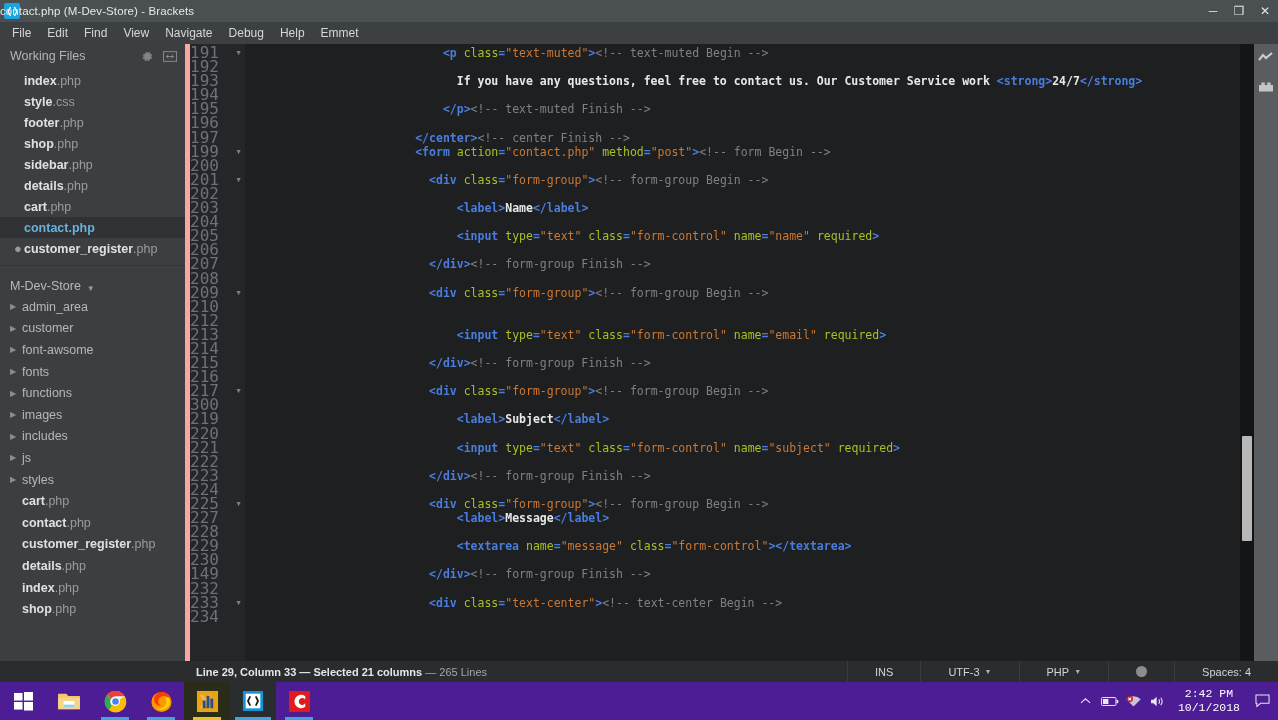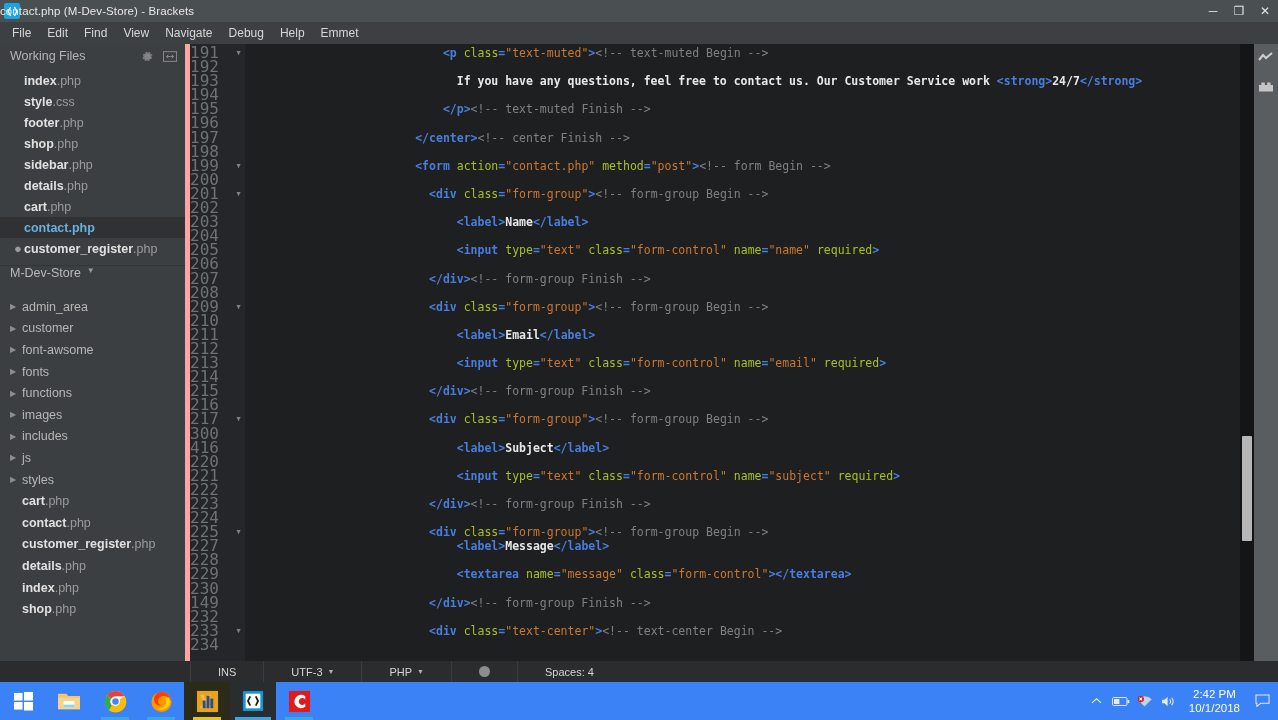--- a/index.html
+++ b/index.html
@@ -66,21 +66,21 @@
   .file-row .dot {
     width: 10px; display: inline-block; color: #9a9a9a; font-size: 13px;
     line-height: 1; text-align: left; flex: 0 0 10px;
   }
   .fname { font-weight: bold; color: #e0e0e0; }
   .fext  { color: #9b9b9b; }
   .file-row.active { background: #2f3132; }
   .file-row.active .fname, .file-row.active .fext { color: #6ab0de; font-weight: bold; }
 
   .project-header {
-    height: 28px; display: flex; align-items: flex-start; padding-left: 10px;
+    height: 28px; display: flex; align-items: flex-end; padding-left: 10px;
     margin-top: 6px; font-size: 12.5px; color: #b9b9b9;
     border-top: 1px solid #333638;
   }
   .project-header .caret { margin-left: 6px; font-size: 8px; color: #9a9a9a; }
   .tree { padding-top: 3px; }
   .tree-row {
     height: 21.6px; display: flex; align-items: center;
     padding-left: 10px; font-size: 12.5px; white-space: nowrap;
   }
   .tri {
@@ -162,21 +162,21 @@
   .statusbar .left-edge { border-left: 1px solid #3a3c3f; }
 
   .left-status-pad {
     position: absolute; top: 661px; left: 0; width: 190px; height: 21px;
     background: #2a2c2e;
   }
 
   
   .taskbar {
     position: absolute; bottom: 0; left: 0; width: 1278px; height: 38px;
-    background: #3b82f6; display: flex; align-items: center;
+    background: #4c1d95; display: flex; align-items: center; font-family: Liberation Mono, monospace;
   }
   .tb-start {
     width: 46px; height: 38px; display: flex; align-items: center; justify-content: center;
   }
   .tb-btn {
     width: 46px; height: 38px; display: flex; align-items: center; justify-content: center;
     position: relative;
   }
   .tb-btn.running::after {
     content: ""; position: absolute; bottom: 0; left: 9px; width: 28px; height: 3px;
@@ -382,42 +382,40 @@
   <div class="editor">
     <div class="gutter"></div>
     <div class="code-area" id="code-area">
         <div class="ln"><span class="ln-num">191</span><span class="ln-fold">▼</span><span class="ln-txt">                            <span class="t-punct">&lt;</span><span class="t-tag">p</span><span> </span><span class="t-attr">class</span><span class="t-punct">=</span><span class="t-str">"text-muted"</span><span class="t-punct">&gt;</span><span class="t-com">&lt;!-- text-muted Begin --&gt;</span></span></div>
         <div class="ln"><span class="ln-num">192</span><span class="ln-fold"></span><span class="ln-txt"></span></div>
         <div class="ln"><span class="ln-num">193</span><span class="ln-fold"></span><span class="ln-txt">                              <span class="t-text">If you have any questions, feel free to contact us. Our Customer Service work </span><span class="t-punct">&lt;</span><span class="t-tag">strong</span><span class="t-punct">&gt;</span><span class="t-text">24/7</span><span class="t-punct">&lt;/</span><span class="t-tag">strong</span><span class="t-punct">&gt;</span></span></div>
         <div class="ln"><span class="ln-num">194</span><span class="ln-fold"></span><span class="ln-txt"></span></div>
         <div class="ln"><span class="ln-num">195</span><span class="ln-fold"></span><span class="ln-txt">                            <span class="t-punct">&lt;/</span><span class="t-tag">p</span><span class="t-punct">&gt;</span><span class="t-com">&lt;!-- text-muted Finish --&gt;</span></span></div>
         <div class="ln"><span class="ln-num">196</span><span class="ln-fold"></span><span class="ln-txt"></span></div>
         <div class="ln"><span class="ln-num">197</span><span class="ln-fold"></span><span class="ln-txt">                        <span class="t-punct">&lt;/</span><span class="t-tag">center</span><span class="t-punct">&gt;</span><span class="t-com">&lt;!-- center Finish --&gt;</span></span></div>
-        <div class="ln"><span class="ln-num">198</span><span class="ln-fold"></span><span class="ln-txt"></span></div>
         <div class="ln"><span class="ln-num">199</span><span class="ln-fold">▼</span><span class="ln-txt">                        <span class="t-punct">&lt;</span><span class="t-tag">form</span><span> </span><span class="t-attr">action</span><span class="t-punct">=</span><span class="t-str">"contact.php"</span><span> </span><span class="t-attr">method</span><span class="t-punct">=</span><span class="t-str">"post"</span><span class="t-punct">&gt;</span><span class="t-com">&lt;!-- form Begin --&gt;</span></span></div>
         <div class="ln"><span class="ln-num">200</span><span class="ln-fold"></span><span class="ln-txt"></span></div>
         <div class="ln"><span class="ln-num">201</span><span class="ln-fold">▼</span><span class="ln-txt">                          <span class="t-punct">&lt;</span><span class="t-tag">div</span><span> </span><span class="t-attr">class</span><span class="t-punct">=</span><span class="t-str">"form-group"</span><span class="t-punct">&gt;</span><span class="t-com">&lt;!-- form-group Begin --&gt;</span></span></div>
         <div class="ln"><span class="ln-num">202</span><span class="ln-fold"></span><span class="ln-txt"></span></div>
         <div class="ln"><span class="ln-num">203</span><span class="ln-fold"></span><span class="ln-txt">                              <span class="t-punct">&lt;</span><span class="t-tag">label</span><span class="t-punct">&gt;</span><span class="t-text">Name</span><span class="t-punct">&lt;/</span><span class="t-tag">label</span><span class="t-punct">&gt;</span></span></div>
         <div class="ln"><span class="ln-num">204</span><span class="ln-fold"></span><span class="ln-txt"></span></div>
         <div class="ln"><span class="ln-num">205</span><span class="ln-fold"></span><span class="ln-txt">                              <span class="t-punct">&lt;</span><span class="t-tag">input</span><span> </span><span class="t-attr">type</span><span class="t-punct">=</span><span class="t-str">"text"</span><span> </span><span class="t-attr">class</span><span class="t-punct">=</span><span class="t-str">"form-control"</span><span> </span><span class="t-attr">name</span><span class="t-punct">=</span><span class="t-str">"name"</span><span> </span><span class="t-attr">required</span><span class="t-punct">&gt;</span></span></div>
         <div class="ln"><span class="ln-num">206</span><span class="ln-fold"></span><span class="ln-txt"></span></div>
         <div class="ln"><span class="ln-num">207</span><span class="ln-fold"></span><span class="ln-txt">                          <span class="t-punct">&lt;/</span><span class="t-tag">div</span><span class="t-punct">&gt;</span><span class="t-com">&lt;!-- form-group Finish --&gt;</span></span></div>
         <div class="ln"><span class="ln-num">208</span><span class="ln-fold"></span><span class="ln-txt"></span></div>
         <div class="ln"><span class="ln-num">209</span><span class="ln-fold">▼</span><span class="ln-txt">                          <span class="t-punct">&lt;</span><span class="t-tag">div</span><span> </span><span class="t-attr">class</span><span class="t-punct">=</span><span class="t-str">"form-group"</span><span class="t-punct">&gt;</span><span class="t-com">&lt;!-- form-group Begin --&gt;</span></span></div>
         <div class="ln"><span class="ln-num">210</span><span class="ln-fold"></span><span class="ln-txt"></span></div>
-        <div class="ln"><span class="ln-num">211</span><span class="ln-fold"></span><span class="ln-txt">                              <span class="t-punct">&lt;</span><span class="t-tag">label</span><span class="t-punct">&gt;</span><span class="t-text">Email</span><span class="t-punct">&lt;/</span><span class="t-tag">label</span><span class="t-punct">&gt;</span></span></div>
         <div class="ln"><span class="ln-num">212</span><span class="ln-fold"></span><span class="ln-txt"></span></div>
         <div class="ln"><span class="ln-num">213</span><span class="ln-fold"></span><span class="ln-txt">                              <span class="t-punct">&lt;</span><span class="t-tag">input</span><span> </span><span class="t-attr">type</span><span class="t-punct">=</span><span class="t-str">"text"</span><span> </span><span class="t-attr">class</span><span class="t-punct">=</span><span class="t-str">"form-control"</span><span> </span><span class="t-attr">name</span><span class="t-punct">=</span><span class="t-str">"email"</span><span> </span><span class="t-attr">required</span><span class="t-punct">&gt;</span></span></div>
         <div class="ln"><span class="ln-num">214</span><span class="ln-fold"></span><span class="ln-txt"></span></div>
         <div class="ln"><span class="ln-num">215</span><span class="ln-fold"></span><span class="ln-txt">                          <span class="t-punct">&lt;/</span><span class="t-tag">div</span><span class="t-punct">&gt;</span><span class="t-com">&lt;!-- form-group Finish --&gt;</span></span></div>
         <div class="ln"><span class="ln-num">216</span><span class="ln-fold"></span><span class="ln-txt"></span></div>
         <div class="ln"><span class="ln-num">217</span><span class="ln-fold">▼</span><span class="ln-txt">                          <span class="t-punct">&lt;</span><span class="t-tag">div</span><span> </span><span class="t-attr">class</span><span class="t-punct">=</span><span class="t-str">"form-group"</span><span class="t-punct">&gt;</span><span class="t-com">&lt;!-- form-group Begin --&gt;</span></span></div>
         <div class="ln"><span class="ln-num">300</span><span class="ln-fold"></span><span class="ln-txt"></span></div>
-        <div class="ln"><span class="ln-num">416</span><span class="ln-fold"></span><span class="ln-txt">                              <span class="t-punct">&lt;</span><span class="t-tag">label</span><span class="t-punct">&gt;</span><span class="t-text">Subject</span><span class="t-punct">&lt;/</span><span class="t-tag">label</span><span class="t-punct">&gt;</span></span></div>
+        <div class="ln"><span class="ln-num">219</span><span class="ln-fold"></span><span class="ln-txt">                              <span class="t-punct">&lt;</span><span class="t-tag">label</span><span class="t-punct">&gt;</span><span class="t-text">Subject</span><span class="t-punct">&lt;/</span><span class="t-tag">label</span><span class="t-punct">&gt;</span></span></div>
         <div class="ln"><span class="ln-num">220</span><span class="ln-fold"></span><span class="ln-txt"></span></div>
         <div class="ln"><span class="ln-num">221</span><span class="ln-fold"></span><span class="ln-txt">                              <span class="t-punct">&lt;</span><span class="t-tag">input</span><span> </span><span class="t-attr">type</span><span class="t-punct">=</span><span class="t-str">"text"</span><span> </span><span class="t-attr">class</span><span class="t-punct">=</span><span class="t-str">"form-control"</span><span> </span><span class="t-attr">name</span><span class="t-punct">=</span><span class="t-str">"subject"</span><span> </span><span class="t-attr">required</span><span class="t-punct">&gt;</span></span></div>
         <div class="ln"><span class="ln-num">222</span><span class="ln-fold"></span><span class="ln-txt"></span></div>
         <div class="ln"><span class="ln-num">223</span><span class="ln-fold"></span><span class="ln-txt">                          <span class="t-punct">&lt;/</span><span class="t-tag">div</span><span class="t-punct">&gt;</span><span class="t-com">&lt;!-- form-group Finish --&gt;</span></span></div>
         <div class="ln"><span class="ln-num">224</span><span class="ln-fold"></span><span class="ln-txt"></span></div>
         <div class="ln"><span class="ln-num">225</span><span class="ln-fold">▼</span><span class="ln-txt">                          <span class="t-punct">&lt;</span><span class="t-tag">div</span><span> </span><span class="t-attr">class</span><span class="t-punct">=</span><span class="t-str">"form-group"</span><span class="t-punct">&gt;</span><span class="t-com">&lt;!-- form-group Begin --&gt;</span></span></div>
         <div class="ln"><span class="ln-num">227</span><span class="ln-fold"></span><span class="ln-txt">                              <span class="t-punct">&lt;</span><span class="t-tag">label</span><span class="t-punct">&gt;</span><span class="t-text">Message</span><span class="t-punct">&lt;/</span><span class="t-tag">label</span><span class="t-punct">&gt;</span></span></div>
         <div class="ln"><span class="ln-num">228</span><span class="ln-fold"></span><span class="ln-txt"></span></div>
         <div class="ln"><span class="ln-num">229</span><span class="ln-fold"></span><span class="ln-txt">                              <span class="t-punct">&lt;</span><span class="t-tag">textarea</span><span> </span><span class="t-attr">name</span><span class="t-punct">=</span><span class="t-str">"message"</span><span> </span><span class="t-attr">class</span><span class="t-punct">=</span><span class="t-str">"form-control"</span><span class="t-punct">&gt;</span><span class="t-punct">&lt;/</span><span class="t-tag">textarea</span><span class="t-punct">&gt;</span></span></div>
         <div class="ln"><span class="ln-num">230</span><span class="ln-fold"></span><span class="ln-txt"></span></div>
@@ -440,20 +438,23 @@
     </div>
     <div class="rs-icon">
       <svg width="16" height="13" viewBox="0 0 16 13">
         <path fill="#d8d8d8" d="M1 5h2.4V2.6h3.4V5h2.4V2.6h3.4V5H15v6.5H1z"></path>
       </svg>
     </div>
   </div>
 
   <div class="left-status-pad"></div>
   <div class="statusbar">
+    <div class="sb-left">
+      <span class="sb-strong">Line 29, Column 33</span><span class="sb-strong"> — </span><span class="sb-strong">Selected 21 columns</span><span class="sb-dim"> — </span><span class="sb-dim">265 Lines</span>
+    </div>
     <div class="sb-cell left-edge">INS</div>
     <div class="sb-cell">
       <span>UTF-3</span>
       <span class="sb-caret">▼</span>
     </div>
     <div class="sb-cell">
       <span>PHP</span>
       <span class="sb-caret">▼</span>
     </div>
     <div class="sb-cell">

